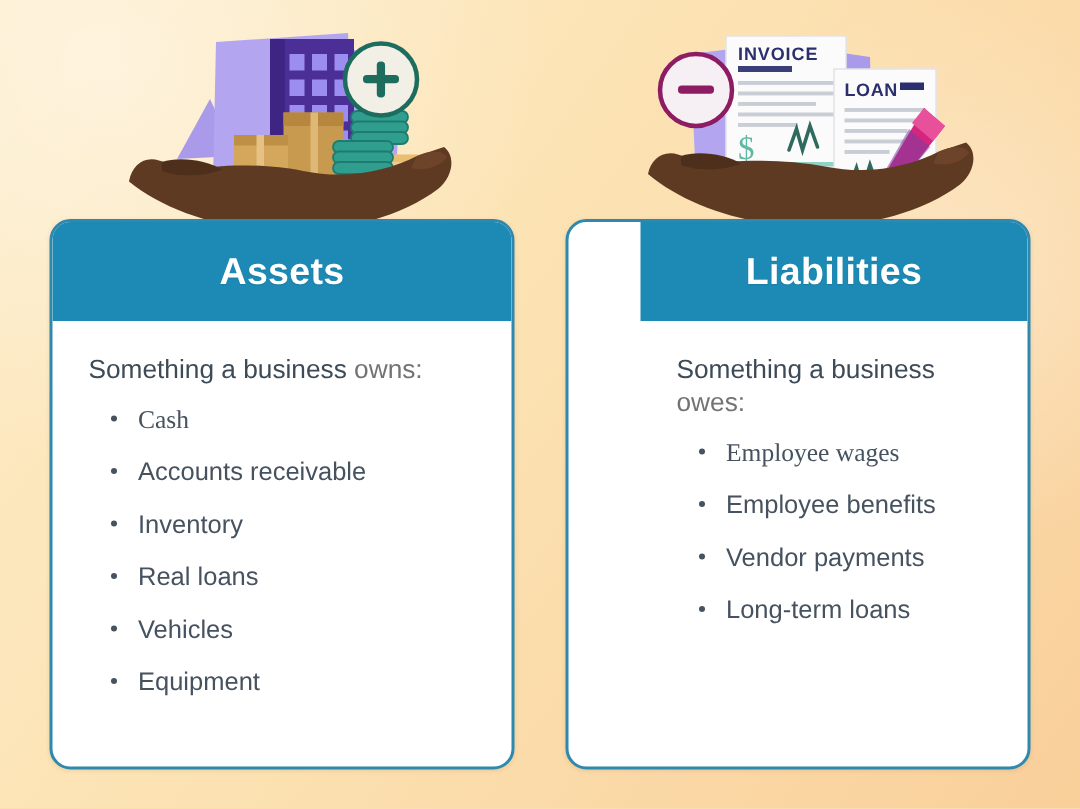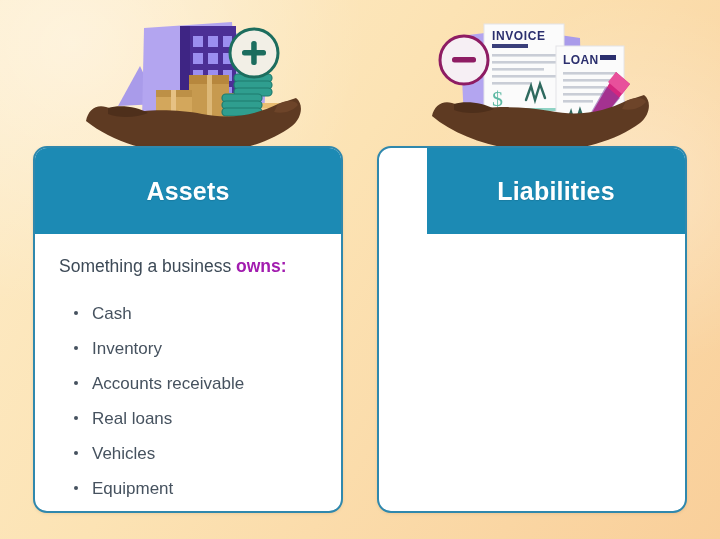--- a/index.html
+++ b/index.html
@@ -25,37 +25,37 @@
   .card{
     position:absolute;top:146px;width:310px;height:367px;
     border:2px solid #2f88ad;border-radius:14px;background:#ffffff;
     box-sizing:border-box;overflow:hidden;
     box-shadow:0 1px 3px rgba(120,80,30,.12);
   }
   #card-assets{left:33px;}
   #card-liab{left:377px;padding-left:48px;}
 
   .card-header{
-    height:86px;background:#1c8ab4;display:flex;align-items:center;justify-content:center;
+    height:66px;background:#1c8ab4;display:flex;align-items:center;justify-content:center;
   }
   .card-title{
     color:#ffffff;font-size:25px;font-weight:bold;letter-spacing:.2px;
     text-shadow:0 1px 1px rgba(0,0,0,.10);
   }
   .card-body{padding:22px 20px 0 24px;}
   .lead{
     font-size:17.5px;color:#3d4a57;margin:0 0 8px 0;line-height:1.25;font-weight:400;
   }
-  .lead b{font-weight:bold;color:#a21caf;}
+  .lead b{font-weight:normal;color:#737373;}
   ul.items{list-style:none;margin:0;padding:0 0 0 12px;}
   ul.items li{
     position:relative;font-size:17px;color:#46525f;line-height:1.3;
     padding:0 0 0 21px;margin:13px 0 0 0;
   }
-  ul.items li:first-child{margin-top:25px;}
+  ul.items li:first-child{margin-top:11px;font-family:Liberation Serif, serif;}
   ul.items li::before{
     content:"";position:absolute;left:3px;top:8px;
     width:4px;height:4px;border-radius:50%;background:#46525f;
   }
 </style>
 </head>
 <body>
 
 <div id="stage">
 
@@ -202,28 +202,37 @@
   </div>
 
   <div class="card" id="card-assets">
     <div class="card-header">
       <div class="card-title">Assets</div>
     </div>
     <div class="card-body">
       <p class="lead"><span>Something a business </span><b>owns:</b></p>
       <ul class="items">
         <li>Cash</li>
+        <li>Accounts receivable</li>
         <li>Inventory</li>
-        <li>Accounts receivable</li>
         <li>Real loans</li>
         <li>Vehicles</li>
         <li>Equipment</li>
       </ul>
     </div>
   </div>
 
   <div class="card" id="card-liab">
     <div class="card-header">
       <div class="card-title">Liabilities</div>
     </div>
+    <div class="card-body">
+      <p class="lead"><span>Something a business </span><b>owes:</b></p>
+      <ul class="items">
+        <li>Employee wages</li>
+        <li>Employee benefits</li>
+        <li>Vendor payments</li>
+        <li>Long-term loans</li>
+      </ul>
+    </div>
   </div>
 
 </div>
 
 </body></html>

